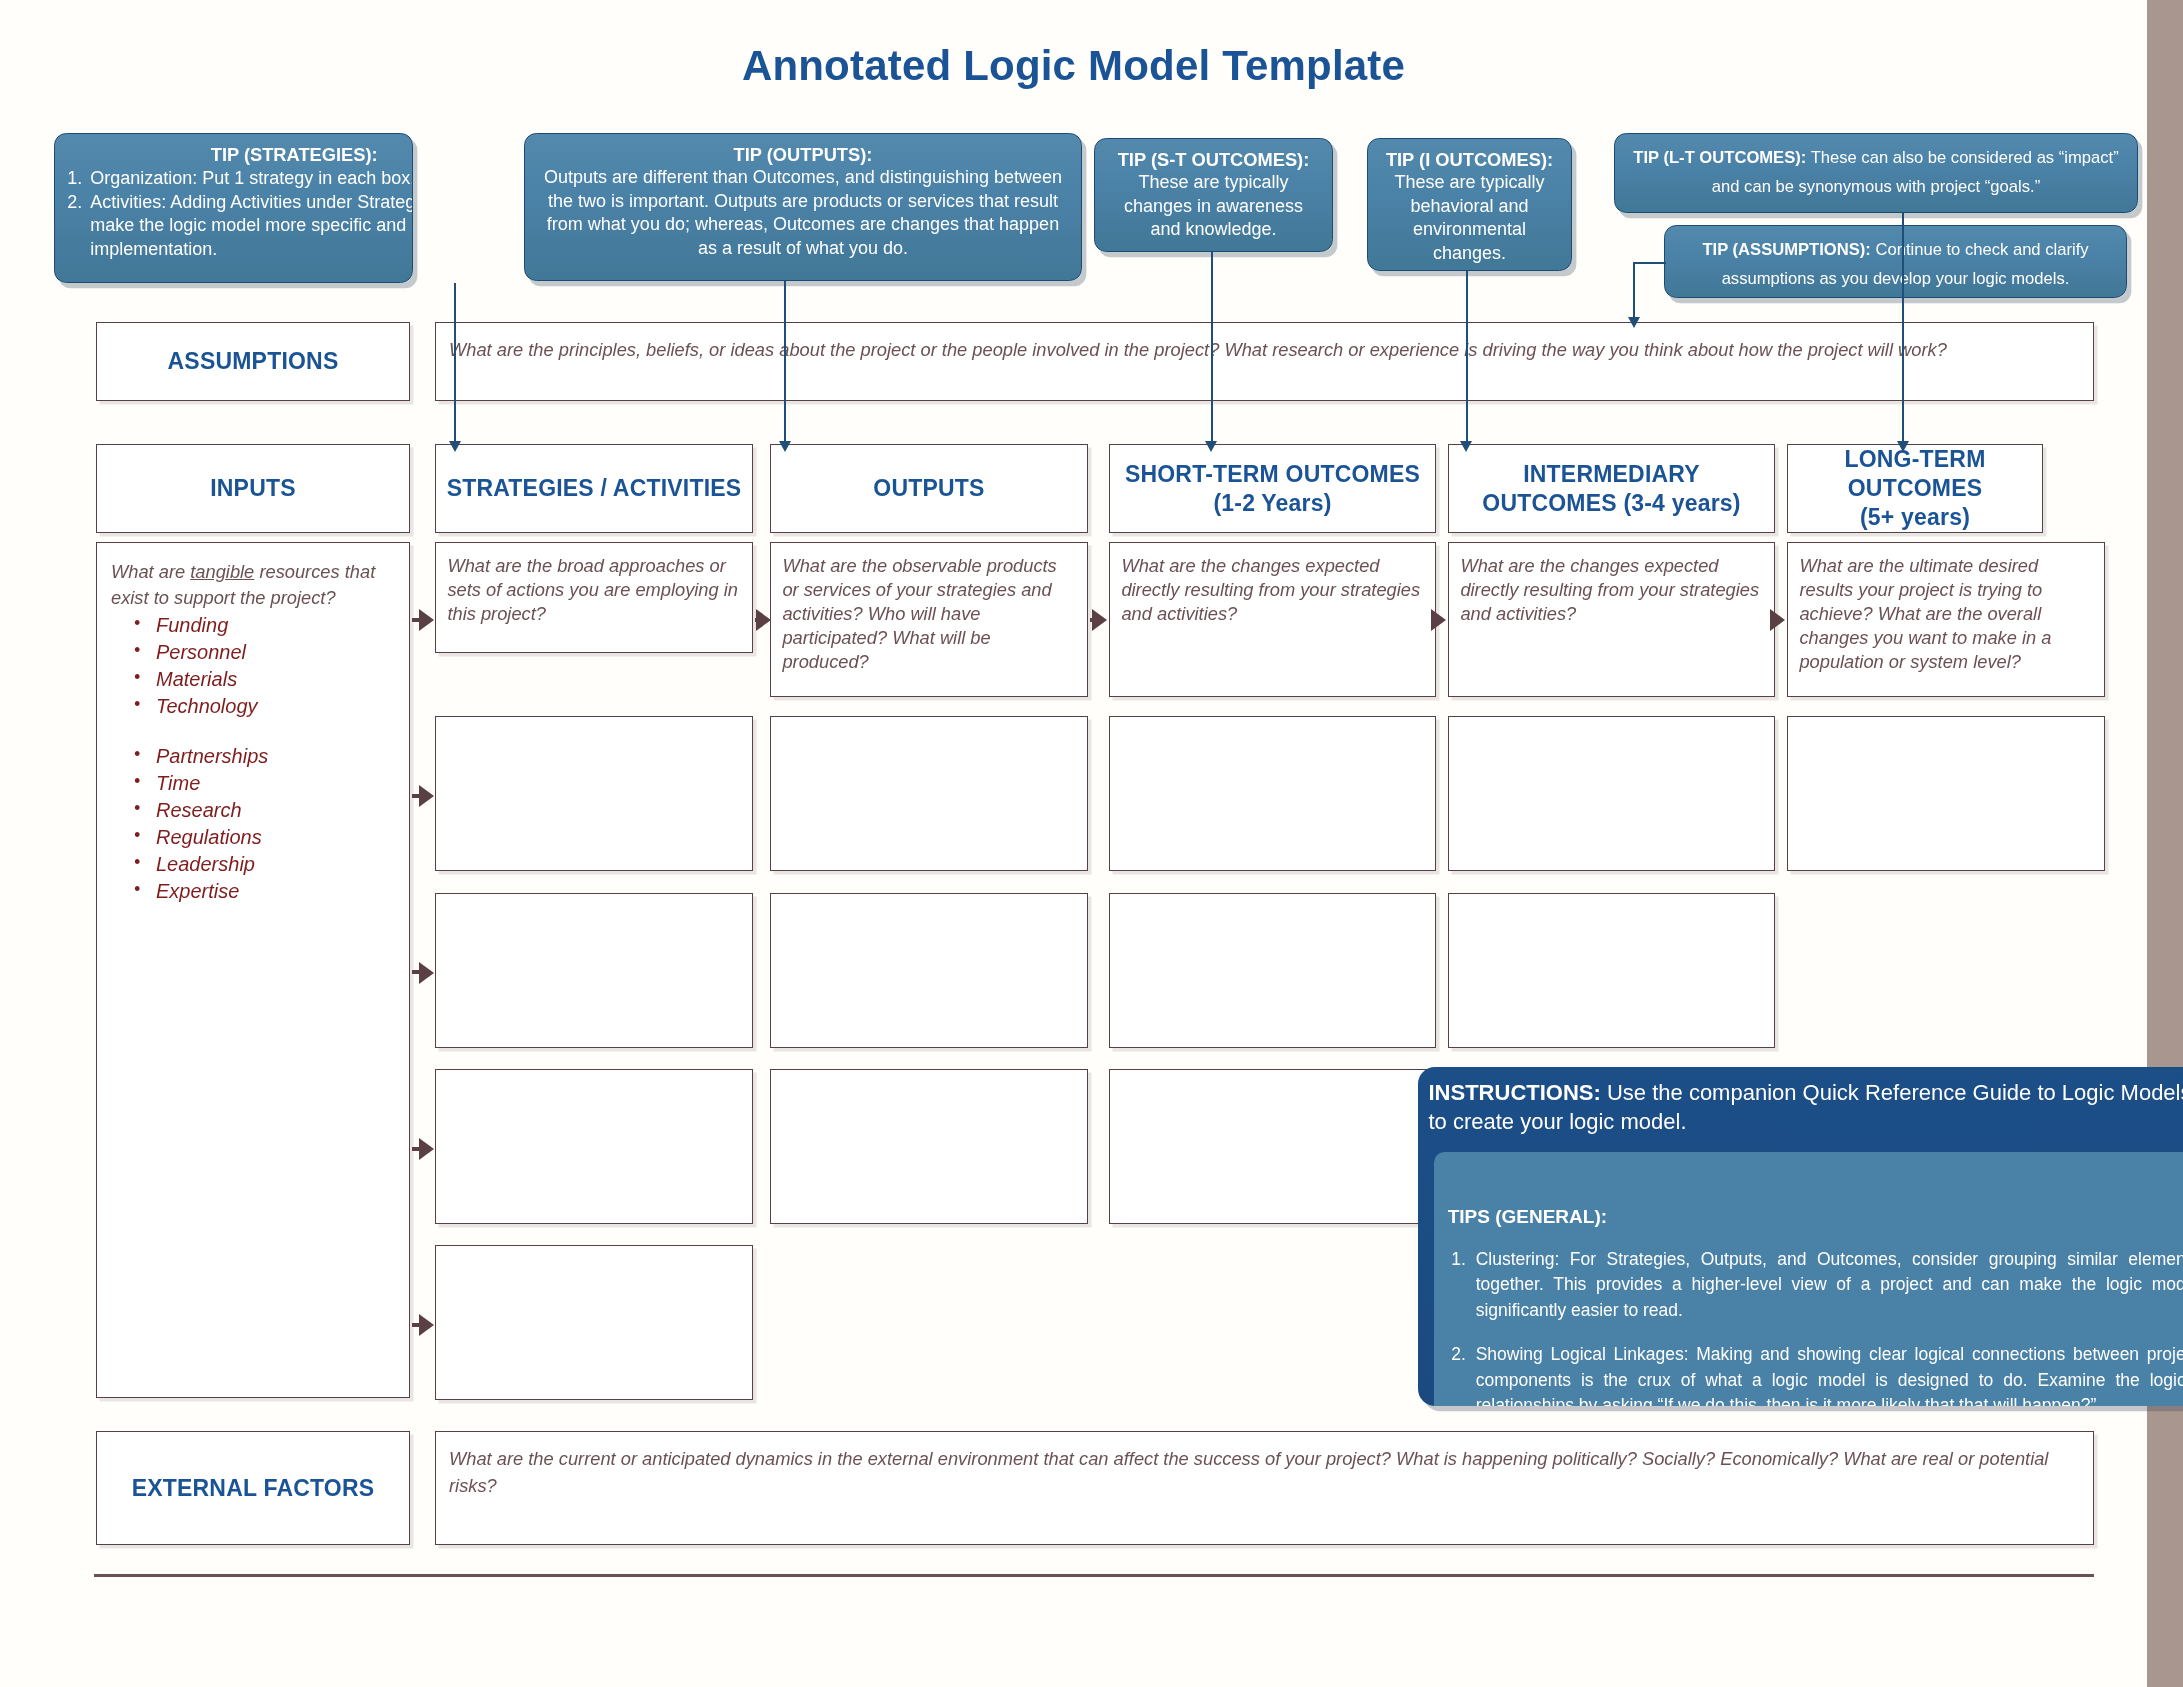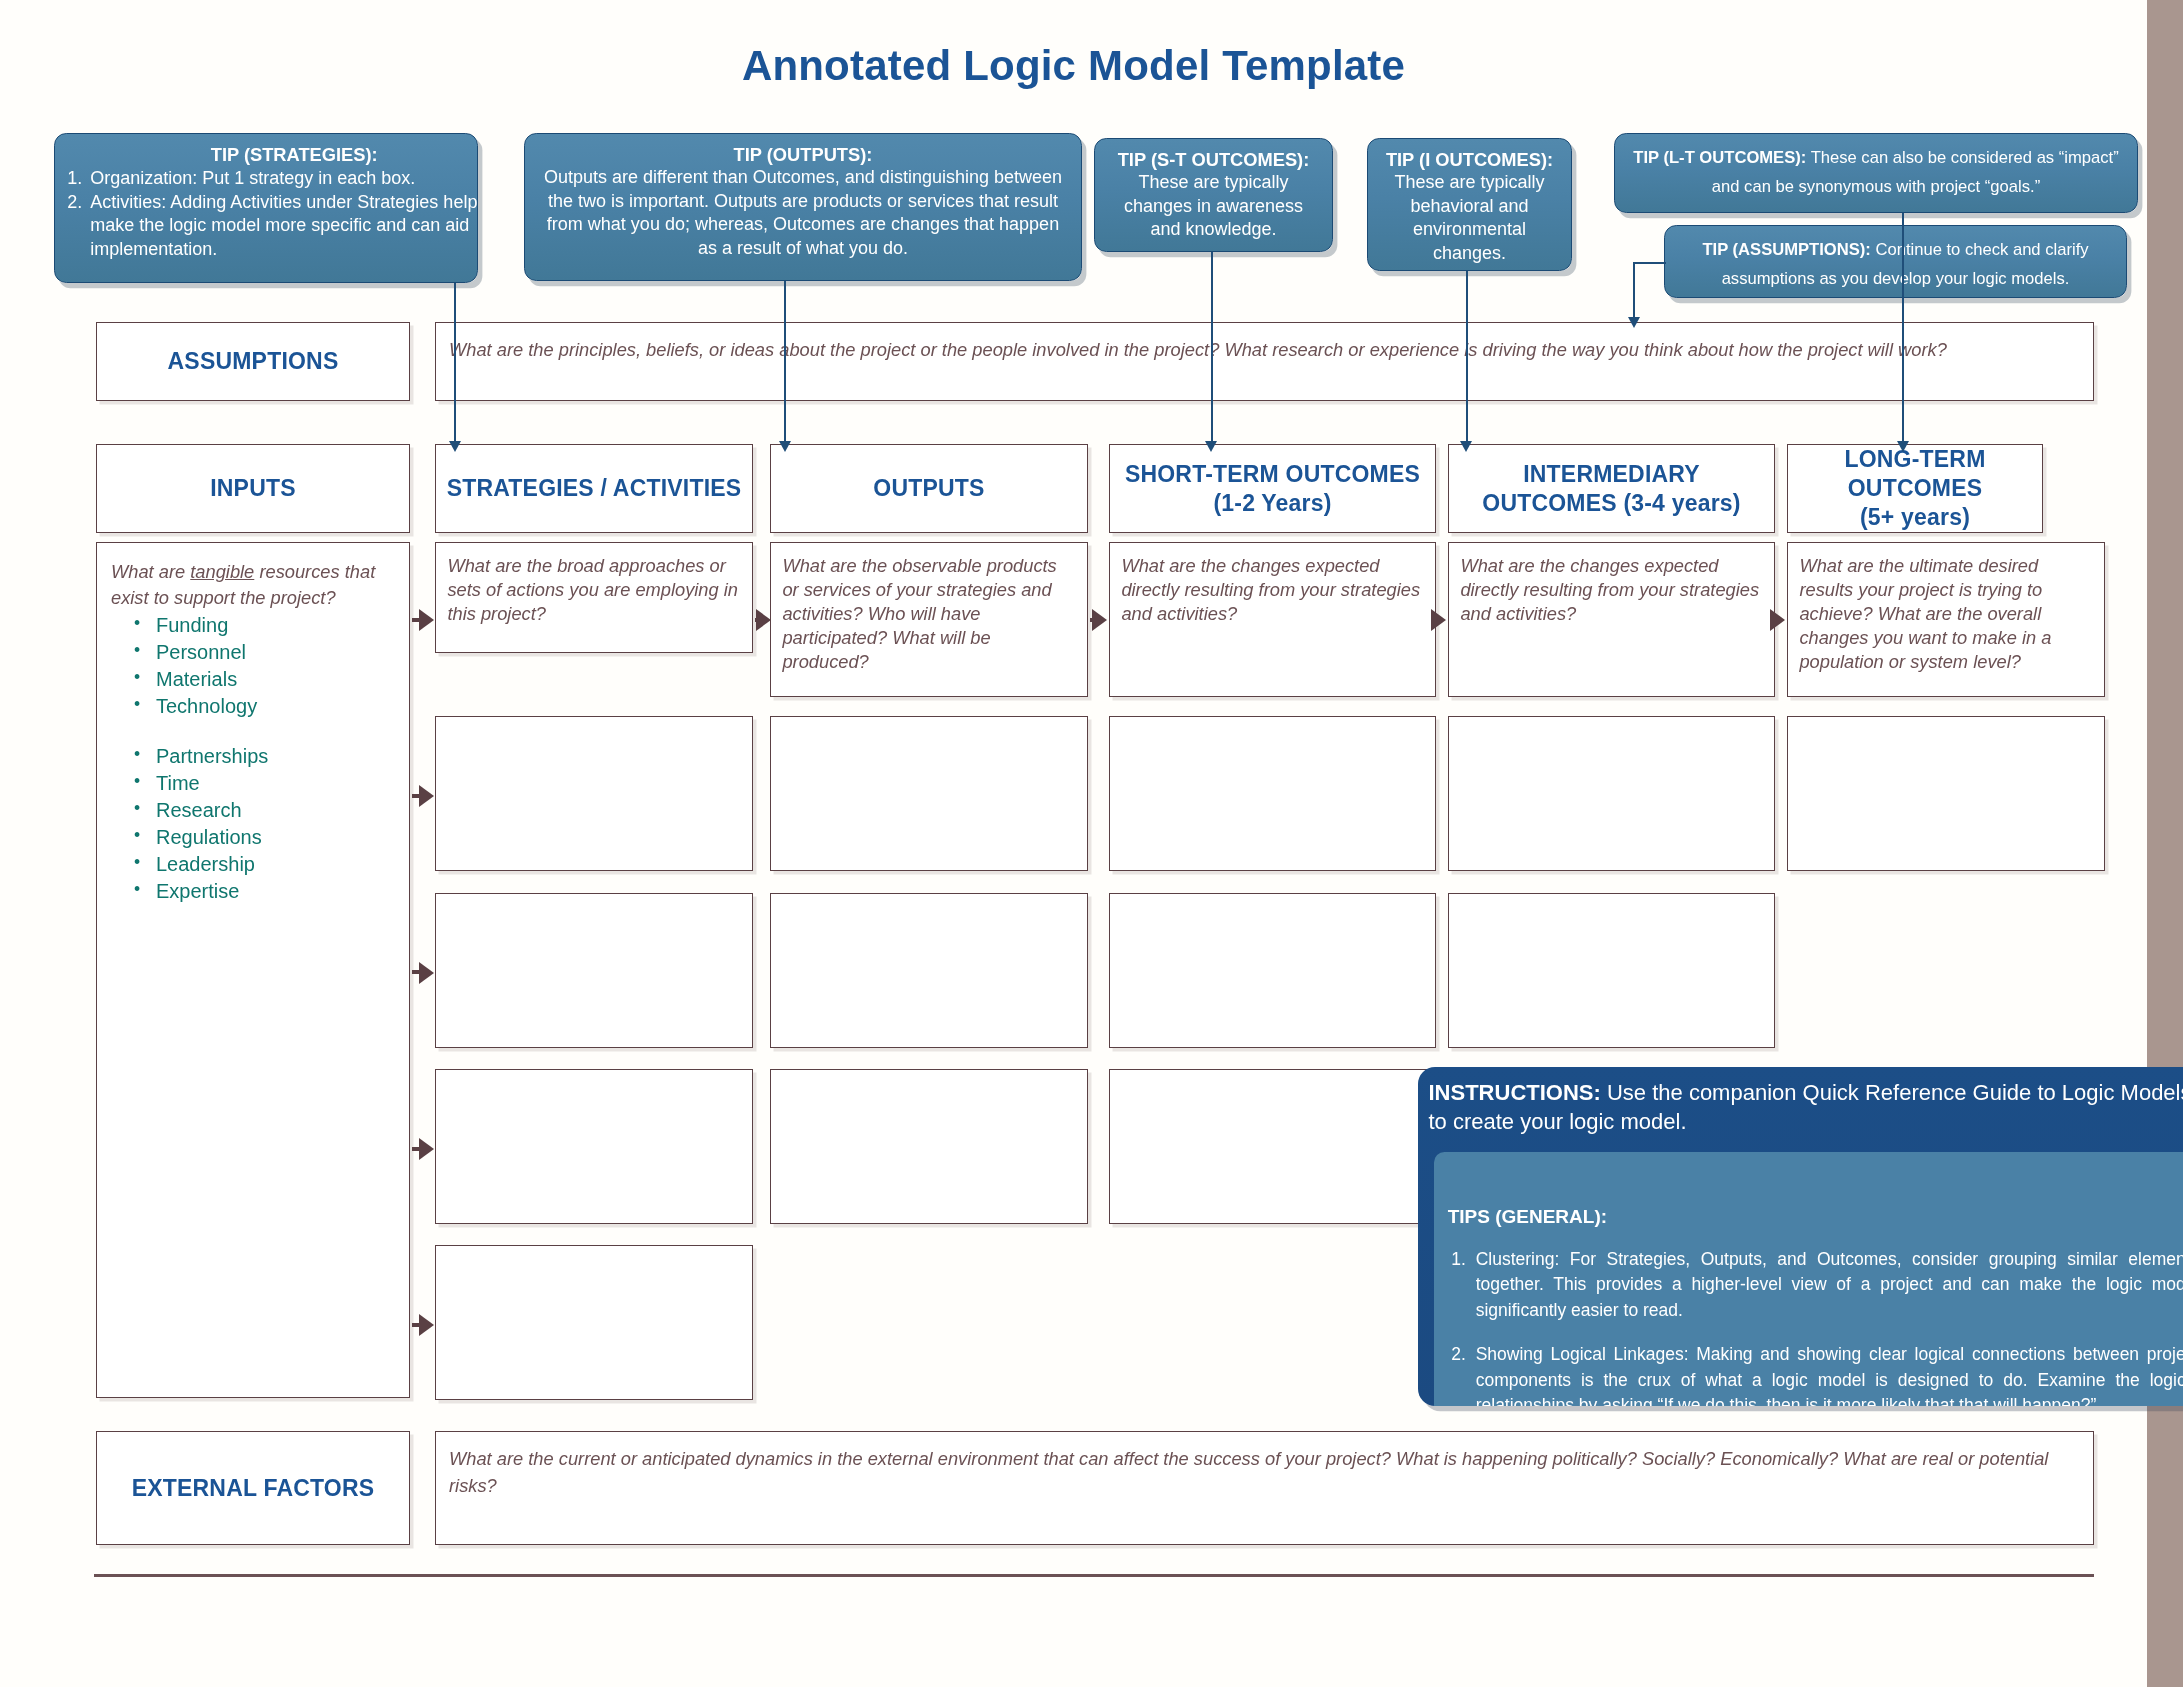--- a/index.html
+++ b/index.html
@@ -54,21 +54,21 @@
     position: relative;
     padding-left: 23px;
     text-align: left;
   }
   .tip ol li::before {
     content: counter(tipn) ".";
     position: absolute;
     left: 0; top: 0;
   }
 
-  #tip-strategies { left: 54px;  top: 133px; width: 424px; height: 150px; font-size: 18px; overflow: hidden; }
+  #tip-strategies { left: 54px;  top: 133px; width: 359px; height: 150px; font-size: 18px; overflow: hidden; }
   #tip-strategies .hdr { text-align: center; font-weight: bold; font-size: 18.3px; margin-bottom: 0.9px; }
   #tip-strategies .clipwrap { width: 454px; }
 
   #tip-outputs { left: 524px; top: 133px; width: 558px; height: 148px; font-size: 18px; text-align: center; }
   #tip-outputs .hdr { font-weight: bold; font-size: 18.3px; }
 
   #tip-st { left: 1094px; top: 138px; width: 239px; height: 114px; font-size: 18px; text-align: center; }
   #tip-st .hdr { font-weight: bold; font-size: 18.3px; }
 
   #tip-i { left: 1367px; top: 138px; width: 205px; height: 133px; font-size: 18px; text-align: center; }
@@ -137,21 +137,22 @@
   #inputs-body { padding: 15.7px 14px 0 14px; }
   #inputs-body p {
     font-style: italic;
     color: #6b5154;
     font-size: 18.3px;
     line-height: 1.42;
   }
   #inputs-body u { text-decoration: underline; }
   #inputs-body ul { list-style: none; margin: 1.7px 0 0 0; }
   #inputs-body ul li {
-    color: #0f766e;
+    font-style: italic;
+    color: #7f1d1d;
     font-size: 20px;
     line-height: 1.35;
     padding-left: 45px;
     position: relative;
   }
   #inputs-body ul li::before {
     content: "\2022";
     position: absolute;
     left: 23px;
     font-size: 17.5px;

